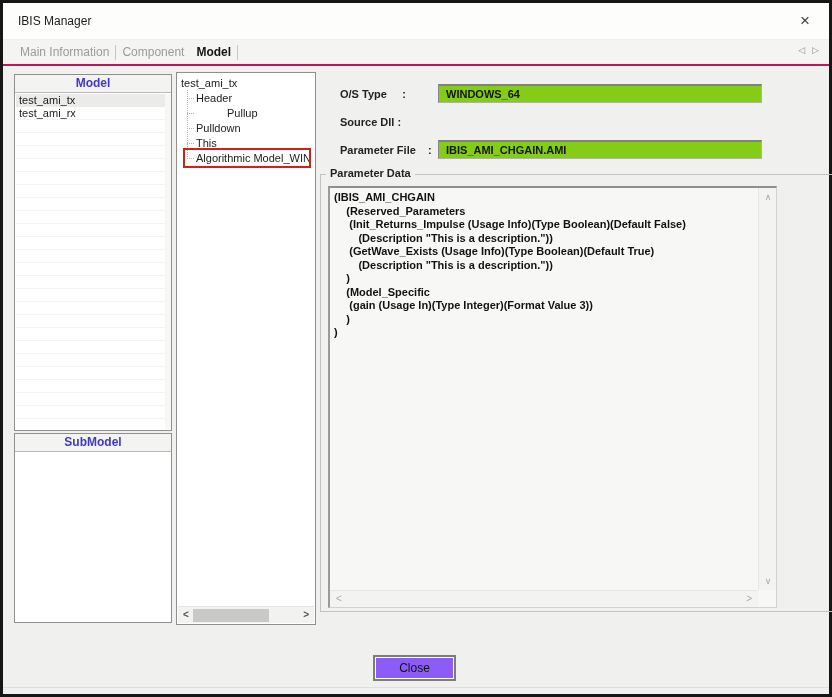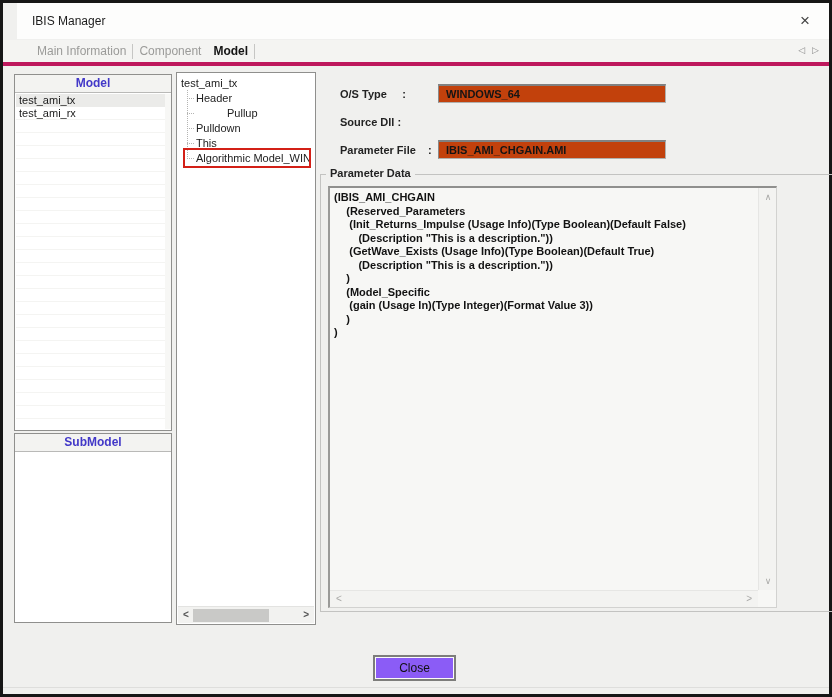--- a/index.html
+++ b/index.html
@@ -9,35 +9,34 @@
   .window {
     position:relative; width:832px; height:697px; background:#f0f0ee;
     box-shadow: inset 0 0 0 3px #161616;
     overflow:hidden;
   }
 
   
   .titlebar {
     position:absolute; left:3px; top:3px; right:3px; height:36px;
     background:#fdfdfc;
-    margin-left:14px;
   }
   .title-text {
     position:absolute; left:15px; top:11px; font-size:12px; color:#1c1c1c;
   }
   .close-x {
     position:absolute; right:12px; top:6px; width:24px; height:24px;
     font-size:17px; color:#444; text-align:center; line-height:24px; cursor:default;
   }
 
   
   .tabstrip {
     position:absolute; left:3px; top:40px; right:3px; height:26px;
-    background:#f4f4f2; border-bottom:4px solid #be185d;
-    display:flex; align-items:center; padding-left:28px;
+    background:#f4f4f2; border-bottom:2px solid #be185d;
+    display:flex; align-items:center; padding-left:11px;
   }
   .tab { font-size:12px; color:#9b9b99; padding:0 6px; white-space:pre; }
   .tab.active { color:#141414; font-weight:bold; }
   .tab-sep { width:1px; height:15px; background:#c6c6c4; }
   .tab-nav {
     position:absolute; right:10px; top:5px; display:flex; gap:7px;
     font-size:9px; color:#8b8b8b;
   }
   .tab-nav span { cursor:default; }
 
@@ -98,22 +97,22 @@
   .hscroll .thumb {
     position:absolute; left:15px; top:2px; width:76px; height:13px; background:#c9c9c7;
   }
 
   
   .field-label {
     position:absolute; left:340px; font-size:11px; font-weight:bold; color:#232323;
     white-space:pre;
   }
   .field-box {
-    position:absolute; left:438px; width:228px; height:19px;
-    background:#c2410c;
+    position:absolute; left:438px; width:324px; height:19px;
+    background:#84cc16;
     border:1px solid #b0b0ae; border-top:2px solid #818181; border-left:1px solid #8a8a8a;
     font-size:11px; font-weight:bold; color:#141414; line-height:16px; padding-left:7px;
     white-space:nowrap; overflow:hidden;
   }
 
   
   .groupbox {
     position:absolute; left:320px; top:174px; width:548px; height:438px;
     border:1px solid #c3c3c1;
   }

